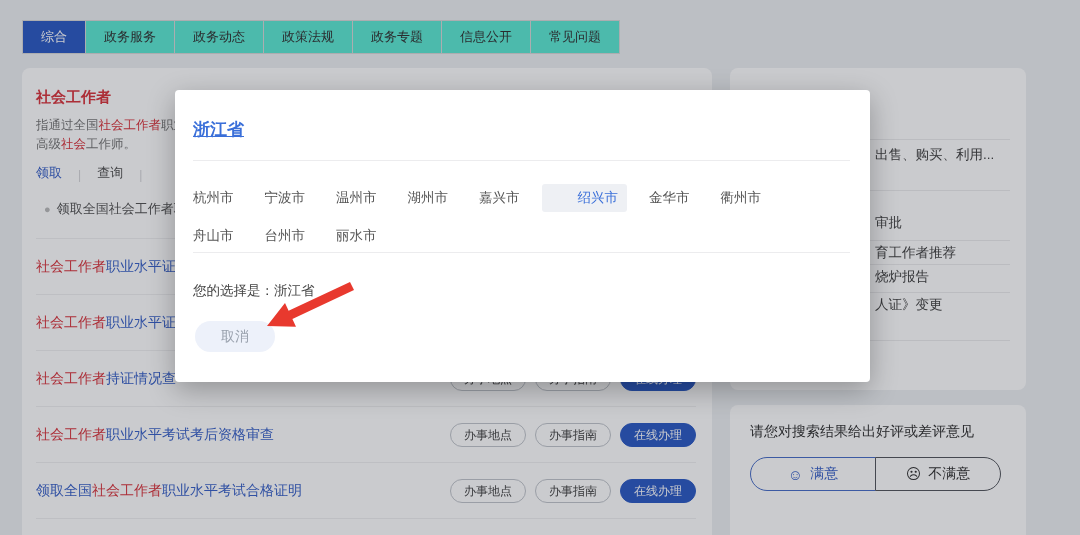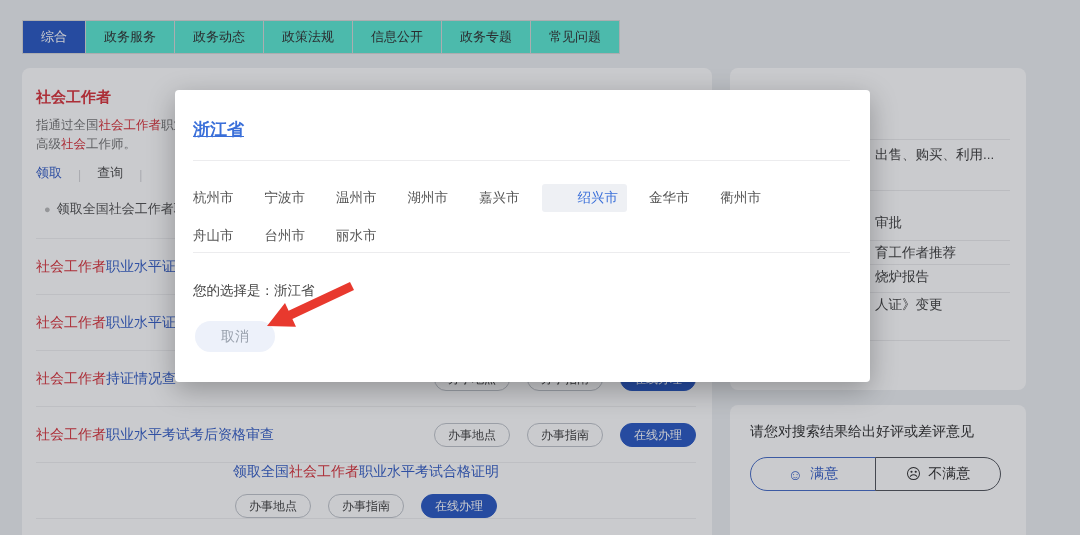--- a/index.html
+++ b/index.html
@@ -24,23 +24,23 @@
   .lp-desc{position:absolute;left:14px;top:48px;font-size:12.5px;line-height:19px;color:#777;white-space:nowrap;}
   .seg-gray{color:#777;} .seg-red{color:#d9363e;} .seg-blue{color:#3a62c8;}
   .lp-subtabs{position:absolute;left:14px;top:96px;font-size:13px;display:flex;align-items:flex-end;}
   .subtab{color:#555;cursor:pointer;}
   .subtab.active{color:#3a62c8;}
   .subtab-sep{color:#d5d5d8;margin:0 16px;font-size:12px;}
   .lp-bullet{position:absolute;left:22px;top:132px;font-size:13px;color:#555;}
   .lp-bullet .dot{color:#bbb;margin-right:6px;font-size:11px;}
   .lp-rows{position:absolute;left:14px;right:16px;top:170px;}
   .row{height:55px;display:flex;align-items:center;justify-content:space-between;border-top:1px solid #f0f0f1;}
-  .row:last-child{border-bottom:1px solid #f0f0f1;flex-direction:column;}
+  .row:last-child{border-bottom:1px solid #f0f0f1;}
   .row-link{font-size:14px;white-space:nowrap;cursor:pointer;}
-  .row-badges{display:flex;gap:17px;align-items:center;}
+  .row-badges{display:flex;gap:9px;align-items:center;}
   .badge{font-size:12px;line-height:22px;padding:0 13px;border-radius:12px;white-space:nowrap;cursor:pointer;}
   .badge.outline{border:1px solid #c2c6cc;color:#444;background:#fff;}
   .badge.solid{background:#2e5cc5;color:#fff;border:1px solid #2e5cc5;}
   
   .rdiv{position:absolute;left:16px;right:16px;height:1px;background:#ececee;}
   .rdiv1{top:71px;} .rdiv2{top:122px;} .rdiv3{top:172px;} .rdiv4{top:196px;} .rdiv5{top:224px;} .rdiv6{top:272px;}
   .rfrag{position:absolute;left:145px;font-size:13.5px;color:#444;white-space:nowrap;cursor:pointer;}
   .rfrag:nth-of-type(1){top:78px;}
   .rfrag:nth-of-type(2){top:146px;}
   .rfrag:nth-of-type(3){top:176px;}
@@ -72,22 +72,22 @@
   .arrow{position:absolute;left:257px;top:281px;z-index:70;pointer-events:none;}
 </style>
 </head>
 <body>
 
 <div class="tabs-bar">
     <div class="tab active">综合</div>
     <div class="tab">政务服务</div>
     <div class="tab">政务动态</div>
     <div class="tab">政策法规</div>
+    <div class="tab">政务专题</div>
     <div class="tab">信息公开</div>
-    <div class="tab">政务专题</div>
     <div class="tab">常见问题</div>
   </div>
 
 <div class="card left-card">
   <div class="lp-title">社会工作者</div>
   <div class="lp-desc">
     <div id="desc1"><span class="seg-gray">指通过全国</span><span class="seg-red">社会工作者</span><span class="seg-gray">职业水</span></div>
     <div id="desc2"><span class="seg-gray">高级</span><span class="seg-red">社会</span><span class="seg-gray">工作师。</span></div>
   </div>
   <div class="lp-subtabs" id="subtabs">

